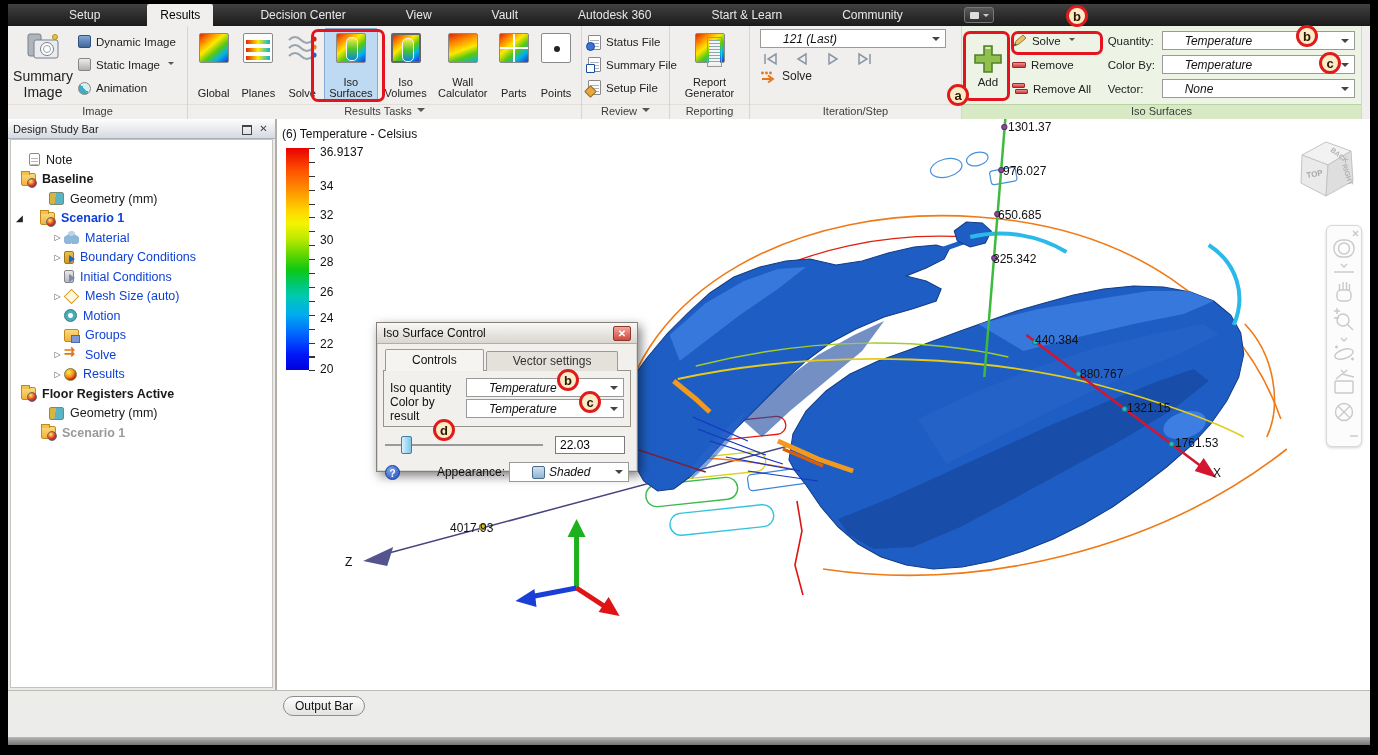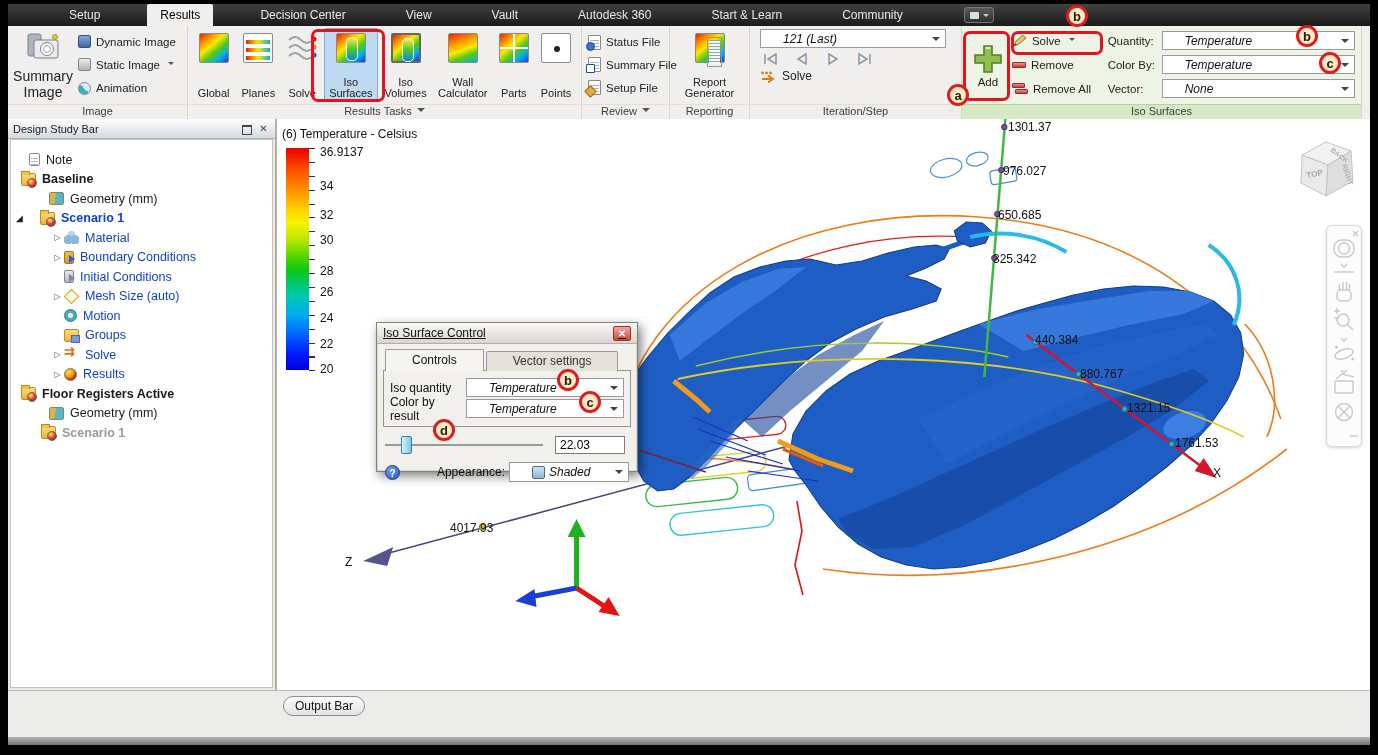--- a/index.html
+++ b/index.html
@@ -112,21 +112,21 @@
 .legend-body { position:relative; margin-top:7px; height:235px; }
 .legend-bar { position:absolute; left:4px; top:0; width:23px; height:222px; background:linear-gradient(#e80000 0%,#ff5000 10%,#ff9800 20%,#ffd400 28%,#f4f400 34%,#bce800 41%,#54d400 49%,#0cc814 55%,#00c86c 61%,#00c8b4 67%,#00acf0 75%,#0064ff 84%,#0018f8 93%,#0000dc 100%); }
 .legend-ticks { position:absolute; left:27px; top:0; width:6px; height:223px; background:repeating-linear-gradient(#333 0 1px, rgba(0,0,0,0) 1px 13.9px); }
 .legend-lbl { position:absolute; left:38px; font-size:12px; color:#111; }
 
 .viewcube { position:absolute; right:10px; top:14px; z-index:6; }
 .navbar { position:absolute; right:8px; top:106px; width:36px; height:222px; background:#fcfcfc; border:1px solid #d9d9d9; border-radius:6px; box-shadow:0 1px 3px rgba(0,0,0,.18); z-index:6; }
 
 
 .dialog { position:absolute; left:99px; top:203px; width:262px; height:150px; background:#f2f0ed; border:1px solid #84807a; box-shadow:3px 4px 10px rgba(0,0,0,.5), 0 0 0 1px #d8d5d0 inset; z-index:20; font-size:12px; color:#111; }
-.dlg-title { height:21px; display:flex; align-items:center; padding:0 6px; background:linear-gradient(#f9f8f6,#d9d5cf); border-bottom:1px solid #b2ada5;text-decoration:underline; }
+.dlg-title { height:21px; display:flex; align-items:center; padding:0 6px; background:linear-gradient(#f9f8f6,#d9d5cf); border-bottom:1px solid #b2ada5; }
 .dlg-close { margin-left:auto; width:18px; height:15px; background:linear-gradient(#f2a79e,#ce4a3e); border:1px solid #8e352c; border-radius:2px; color:#fff; font-size:10px; line-height:13px; text-align:center; font-weight:bold; }
 .dlg-tabs { display:flex; padding:5px 8px 0; position:relative; z-index:2; }
 .dtab { font-size:12px; padding:2px 26px 3px; border:1px solid #9a9a9a; border-bottom:none; background:#e4e0da; border-radius:2px 2px 0 0; }
 .dtab.on { background:#f6f4f1; position:relative; top:0; padding-top:3px; z-index:3; }
 .dtab.off { margin-left:2px; margin-top:2px; color:#333; }
 .dlg-group { border:1px solid #98938b; margin:-1px 6px 0; padding:6px 6px 7px; position:relative; z-index:1; background:#f2f0ed; }
 .dlg-row { display:flex; align-items:center; height:21px; }
 .dlg-row .lab { width:76px; flex:none; }
 .dlg-slider { display:flex; align-items:center; margin:9px 8px 0; }
 .groove { position:relative; width:158px; height:2px; background:#9a9a9a; flex:none; }
@@ -534,21 +534,21 @@
 
       <div class="legend">
         <div class="legend-title">(6) Temperature - Celsius</div>
         <div class="legend-body">
           <div class="legend-bar"></div>
           <div class="legend-ticks"></div>
           <span class="legend-lbl" style="top:-3px">36.9137</span>
           <span class="legend-lbl" style="top:31px">34</span>
           <span class="legend-lbl" style="top:60px">32</span>
           <span class="legend-lbl" style="top:85px">30</span>
-          <span class="legend-lbl" style="top:116px">28</span>
+          <span class="legend-lbl" style="top:107px">28</span>
           <span class="legend-lbl" style="top:137px">26</span>
           <span class="legend-lbl" style="top:163px">24</span>
           <span class="legend-lbl" style="top:189px">22</span>
           <span class="legend-lbl" style="top:214px">20</span>
         </div>
       </div>
 
       <svg class="viewcube" width="70" height="76" viewBox="0 0 70 76">
         <polygon points="12,22 36,9 61,18 38,32" fill="#f2f2f2" stroke="#c4c4c4"></polygon>
         <polygon points="12,22 38,32 36,63 11,50" fill="#eaeaea" stroke="#c4c4c4"></polygon>

